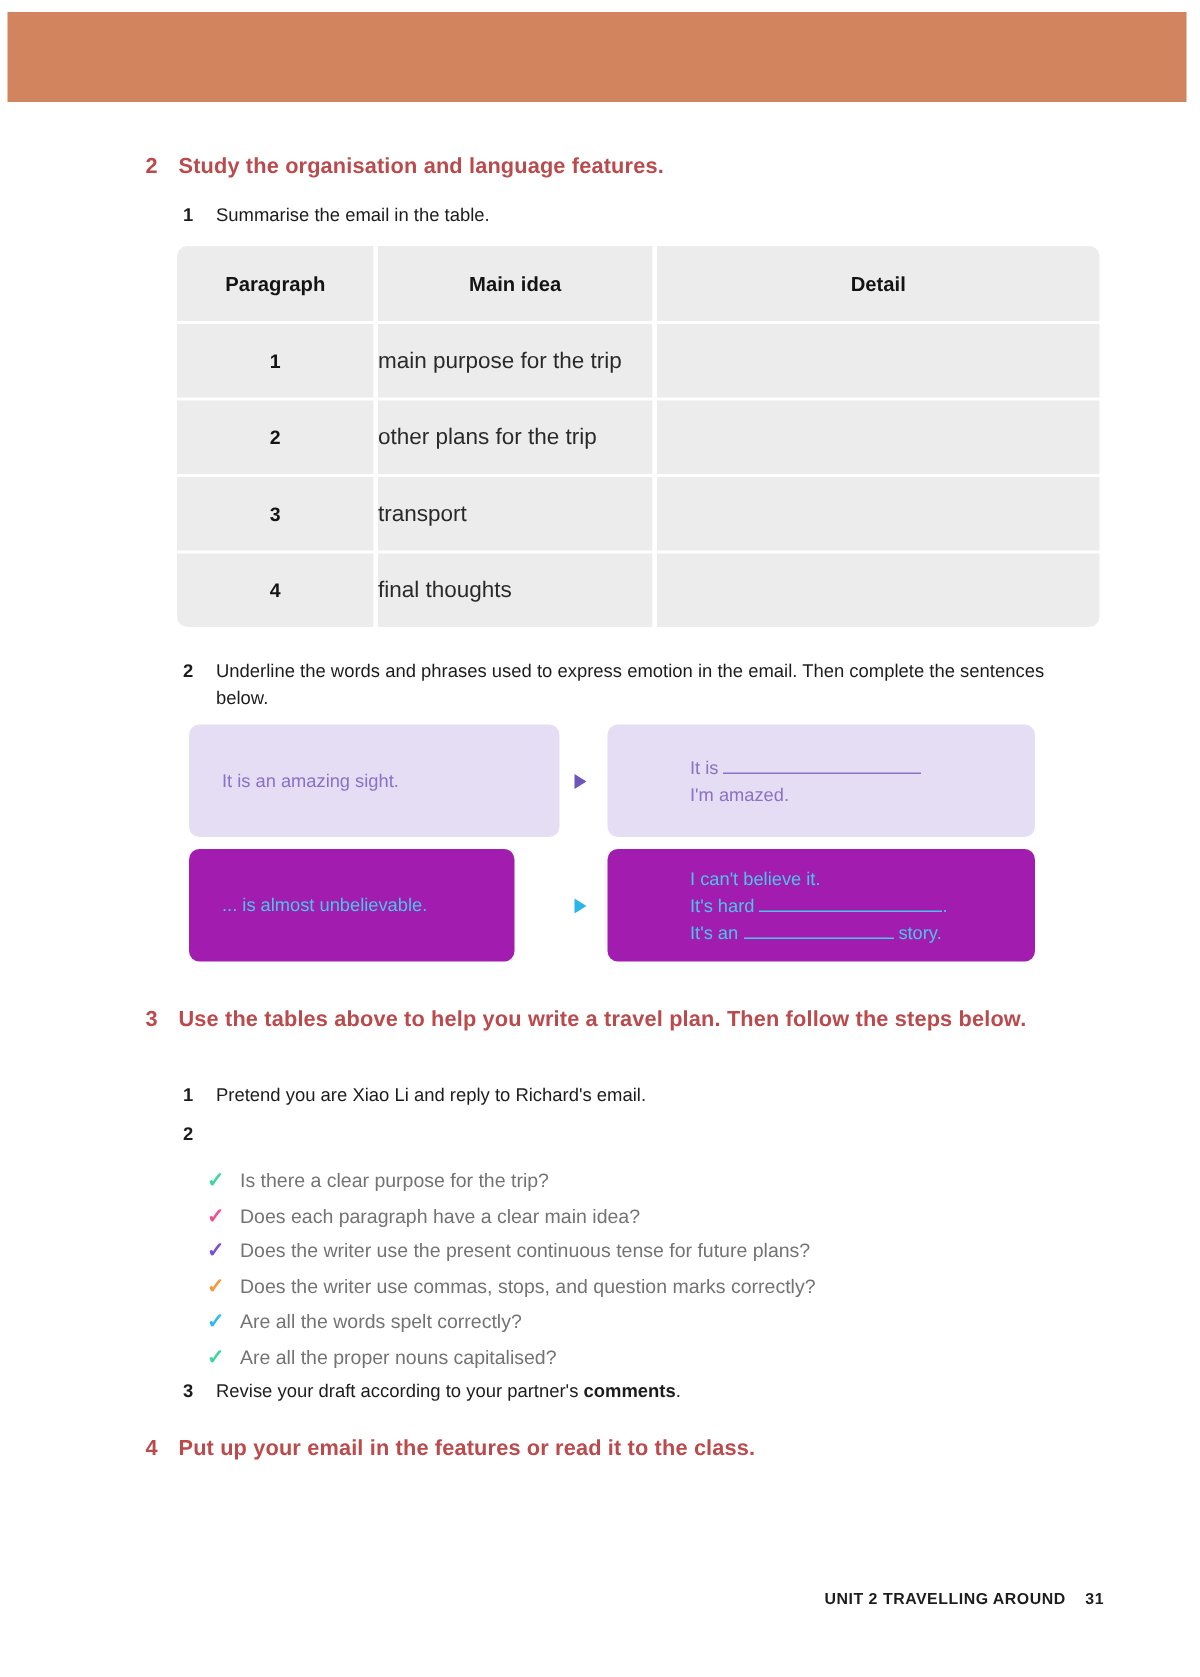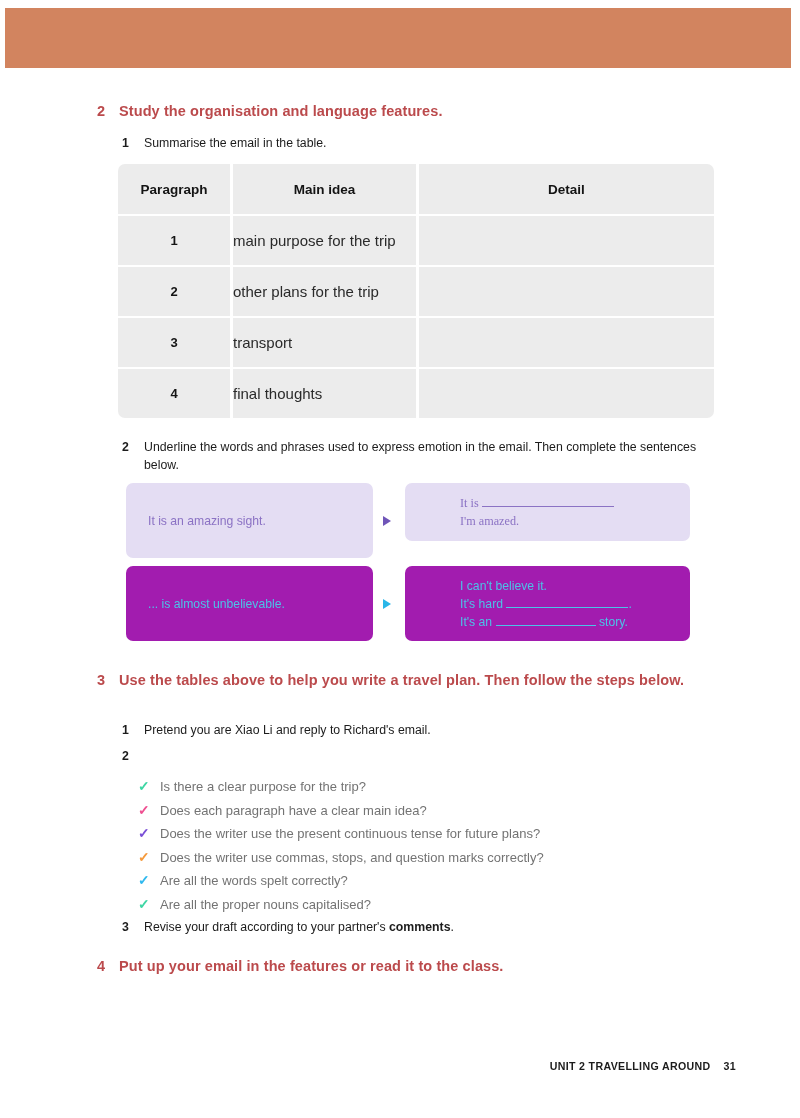--- a/index.html
+++ b/index.html
@@ -95,21 +95,21 @@
     vertical-align: middle;
   }
   .tbl th {
     height: 50px;
     font-size: 13.5px;
     font-weight: bold;
     text-align: center;
     color: #141414;
   }
   .tbl tr.body-row td { height: 49px; }
-  .col-para { width: 112px; }
+  .col-para { width: 131px; }
   .col-main { width: 183px; }
   .col-det  { width: 295px; }
   .cell-sep {
     width: 3px;
     background: #ffffff !important;
   }
   .para-num {
     text-align: center;
     font-weight: bold;
     font-size: 13px;
@@ -266,31 +266,31 @@
 
   <div class="subitem" style="left:122px; top:438px; width:588px;">
     <span class="subitem-num">2</span>
     <span class="subitem-text">Underline the words and phrases used to express emotion in the email. Then complete the sentences below.</span>
   </div>
 
   <div class="box box-purple" style="left:126px; top:483px; width:247px; height:75px;">
     <span class="box-left-text txt-purple">It is an amazing sight.</span>
   </div>
   <div class="arrow arrow-purple" style="left:383px; top:516px;"></div>
-  <div class="box box-purple" style="left:405px; top:483px; width:285px; height:58px;font-family:Liberation Serif, serif;">
+  <div class="box box-purple" style="left:405px; top:483px; width:285px; height:75px;">
     <div class="box-right-text txt-purple">
       <div>
         <span>It is</span>
         <span class="blank blank-lg"></span>
       </div>
       <div>I'm amazed.</div>
     </div>
   </div>
 
-  <div class="box box-blue" style="left:126px; top:566px; width:247px; height:75px;">
+  <div class="box box-blue" style="left:126px; top:566px; width:217px; height:75px;">
     <span class="box-left-text txt-blue">... is almost unbelievable.</span>
   </div>
   <div class="arrow arrow-blue" style="left:383px; top:599px;"></div>
   <div class="box box-blue" style="left:405px; top:566px; width:285px; height:75px;">
     <div class="box-right-text txt-blue">
       <div>I can't believe it.</div>
       <div>
         <span>It's hard</span>
         <span class="blank blank-md"></span><span>.</span>
       </div>

